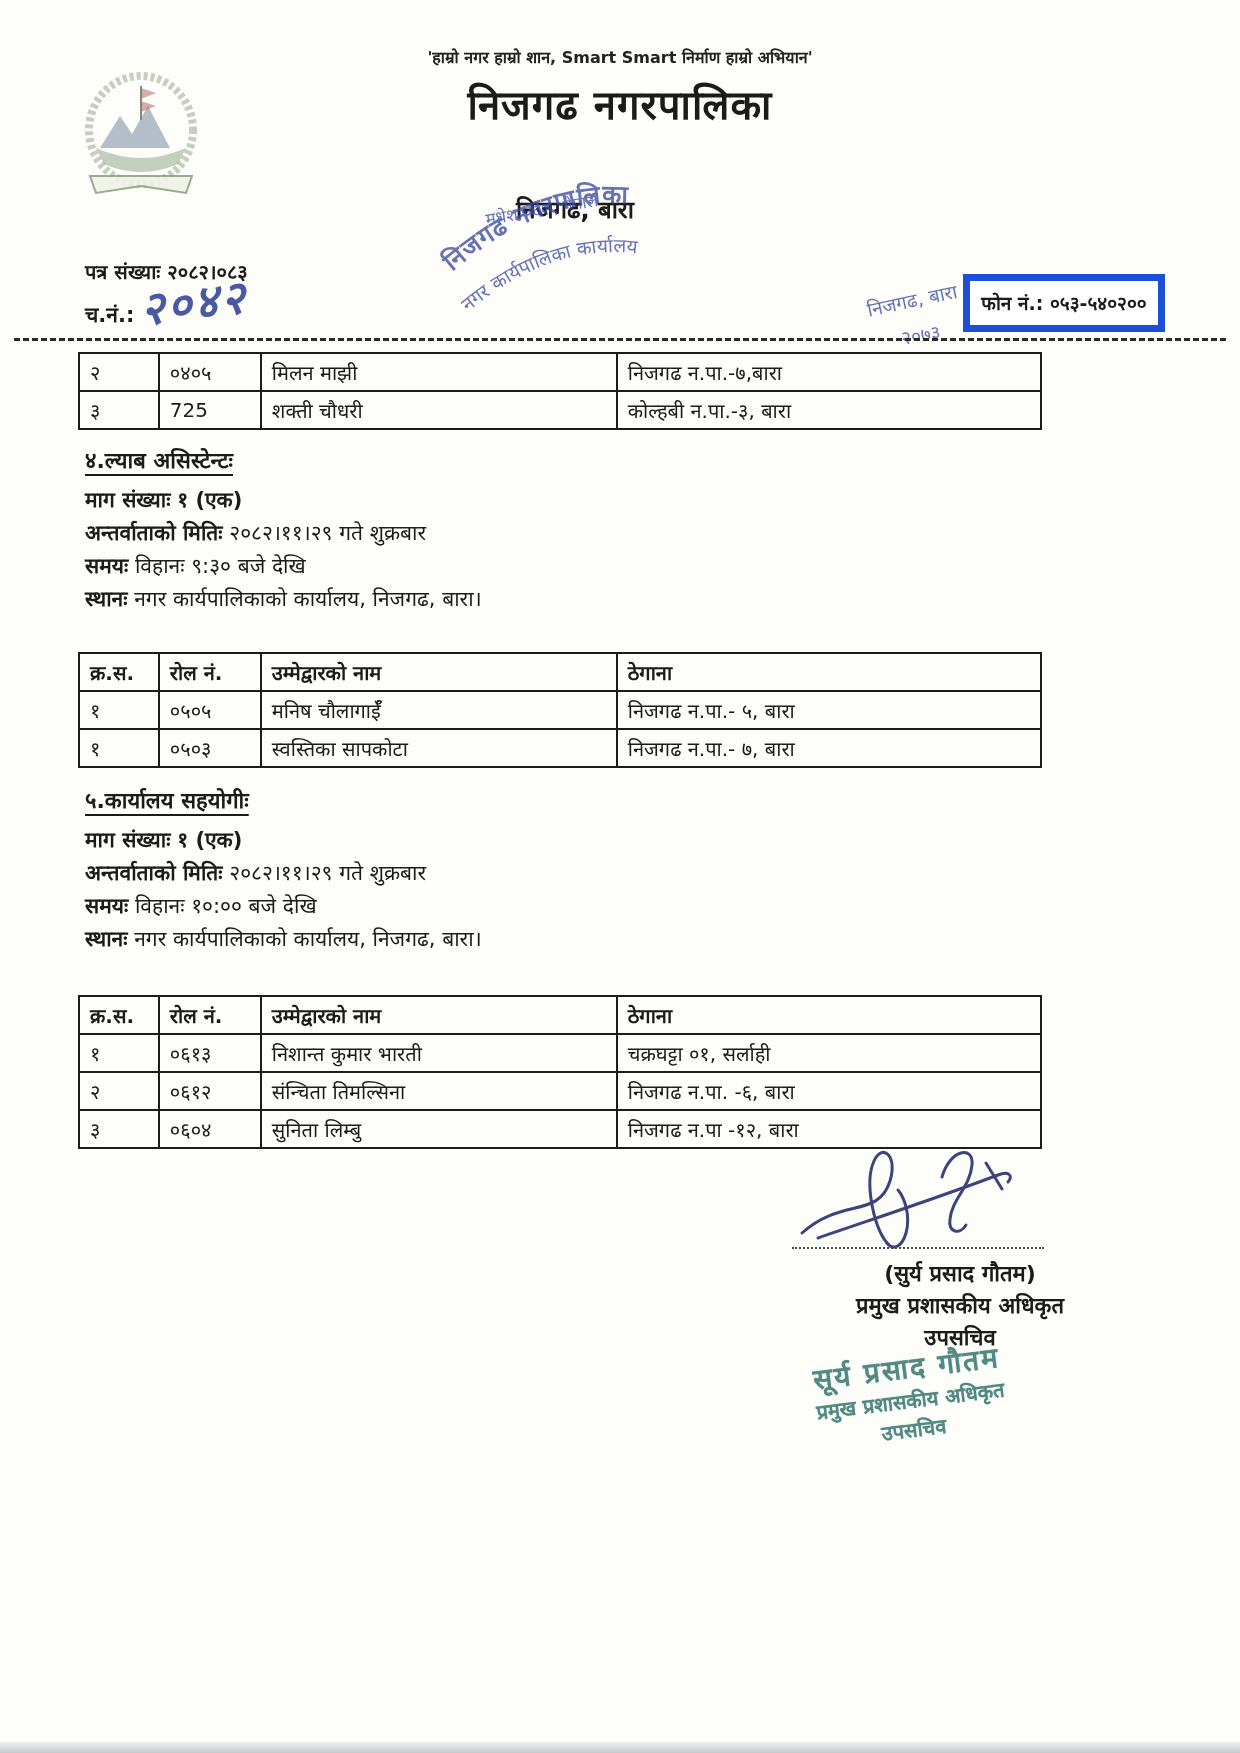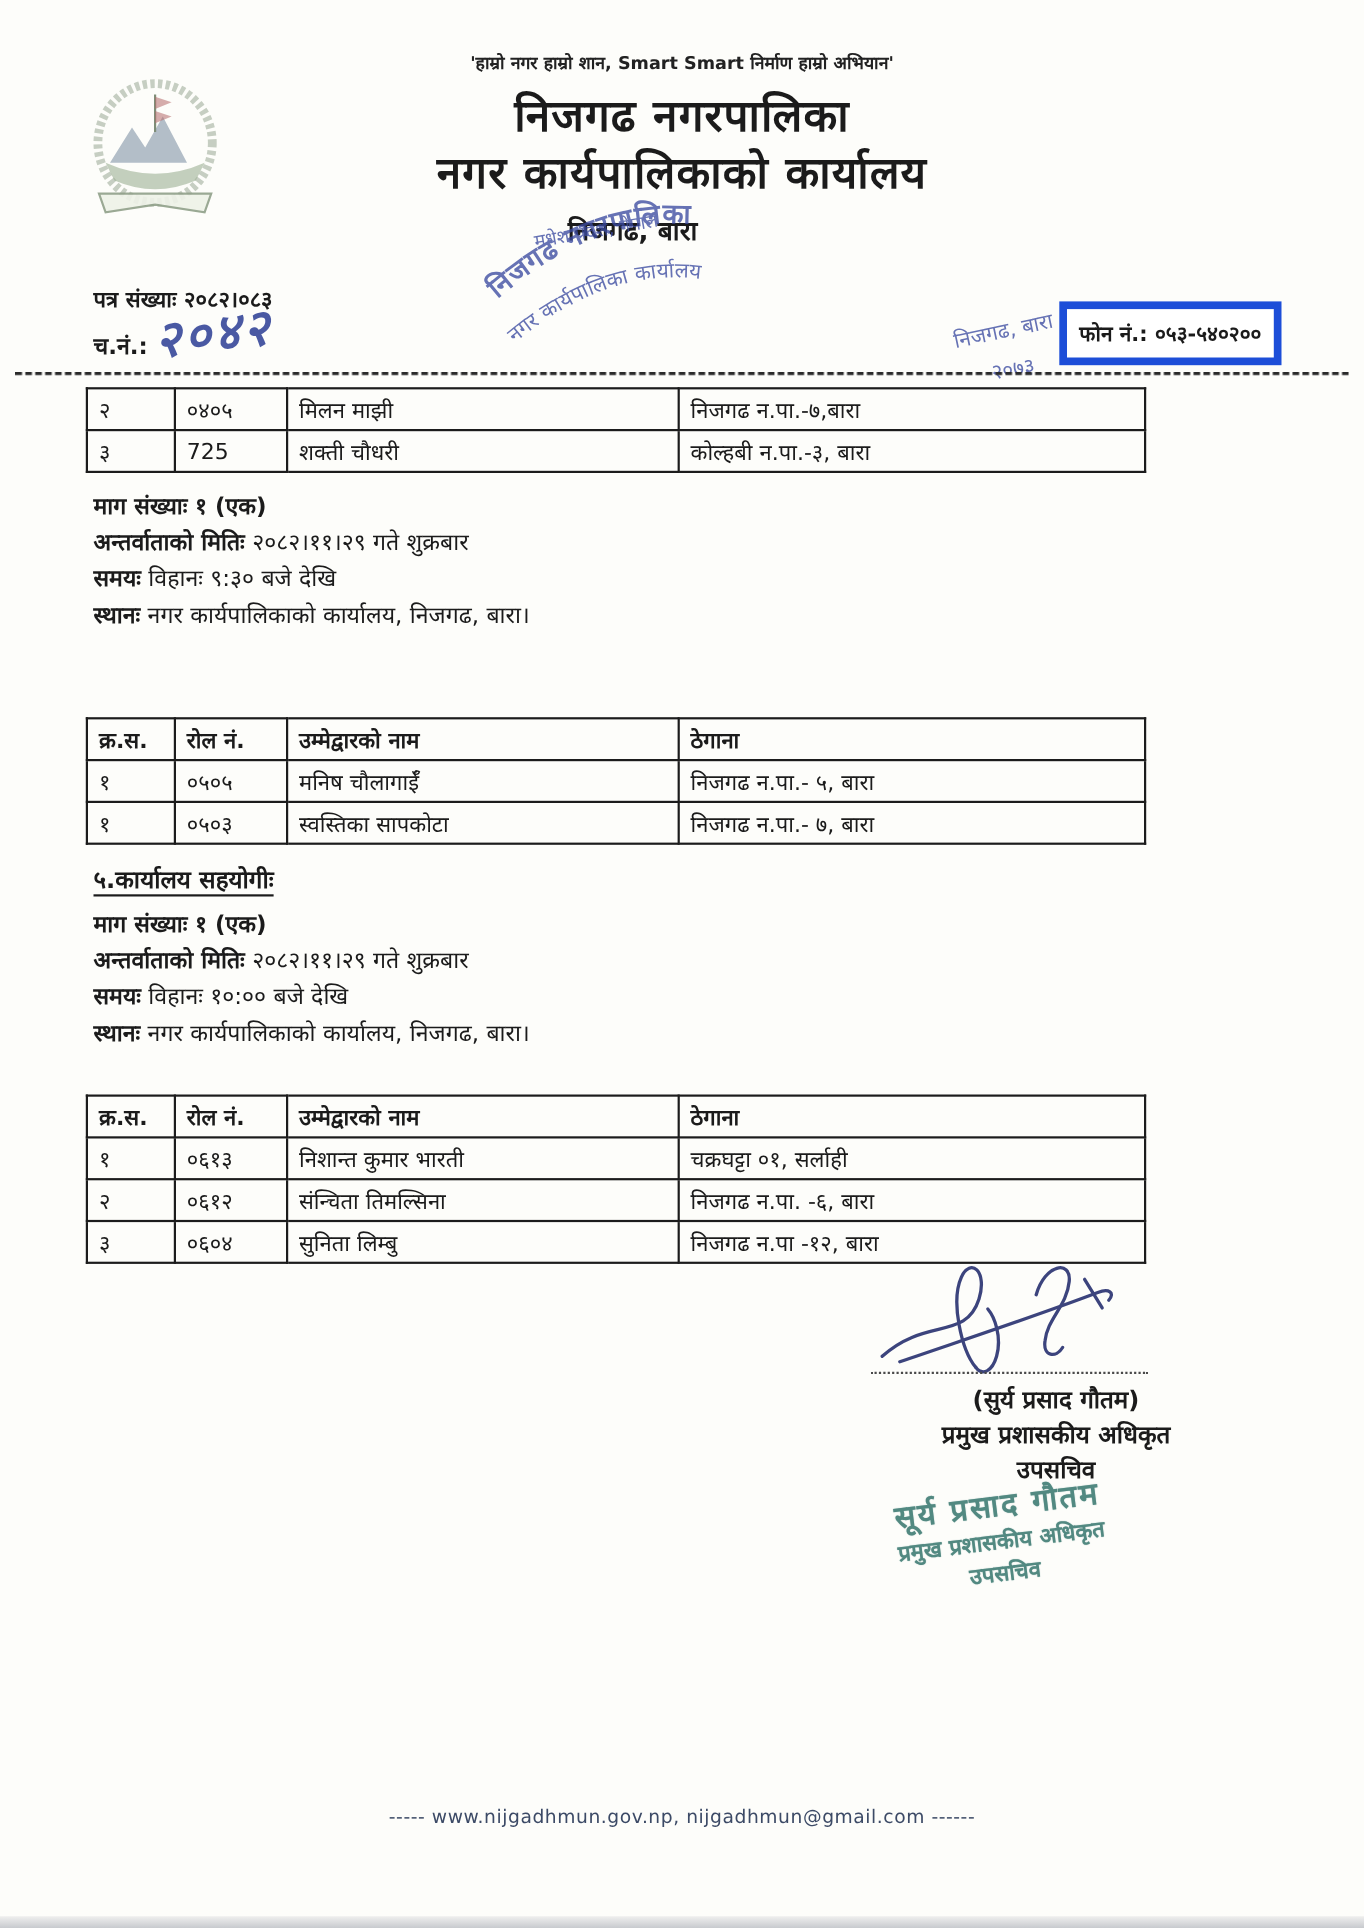--- a/index.html
+++ b/index.html
@@ -90,21 +90,20 @@
   <svg class="abs" style="left:82px;top:70px;" width="118" height="132" viewBox="0 0 118 132">
     <ellipse cx="59" cy="60" rx="52" ry="54" fill="none" stroke="#90a089" stroke-width="8" opacity="0.5" stroke-dasharray="4 3"></ellipse>
     <path d="M18,78 L38,46 L50,64 L66,36 L88,78 Z" fill="#93a2b2" opacity="0.7"></path>
     <path d="M14,78 Q59,98 104,78 L96,94 Q59,110 22,94 Z" fill="#9cb095" opacity="0.6"></path>
     <line x1="59" y1="16" x2="59" y2="50" stroke="#7e8d77" stroke-width="2"></line>
     <path d="M59,18 l15,5 l-15,6 z M59,31 l15,5 l-15,6 z" fill="#b46a6a" opacity="0.55"></path>
     <path d="M8,106 L110,106 L104,123 L59,116 L14,123 Z" fill="#eef2e8" stroke="#90a089" stroke-width="2" opacity="0.9"></path>
   </svg>
 
   <div class="abs center title-muni">निजगढ नगरपालिका</div>
-  <div class="abs center title-office">नगर कार्यपालिकाको कार्यालय</div>
   <div class="abs center title-place">निजगढ, बारा</div>
 
   <svg class="abs stamp-top-wrap" viewBox="0 0 610 185">
     <defs>
       <path id="arc1" d="M 12,100 Q 140,-12 272,58"></path>
       <path id="arc2" d="M 28,140 Q 150,38 282,110"></path>
     </defs>
     <g fill="#3a4aa0" opacity="0.78">
       <text font-size="17" x="46" y="44" transform="rotate(-10 100 44)">मधेश प्रदेश, नेपाल</text>
       <text font-size="25" font-weight="bold" letter-spacing="1">
@@ -142,20 +141,21 @@
       <tr>
         <td>३</td>
         <td>725</td>
         <td>शक्ती चौधरी</td>
         <td>कोल्हबी न.पा.-३, बारा</td>
       </tr>
     </tbody>
   </table>
 
   <div class="abs section" id="section4">
+    <div class="sec-title">४.ल्याब असिस्टेन्टः</div>
     <div><span class="lbl">माग संख्याः</span> <span class="val-strong">१ (एक)</span></div>
     <div><span class="lbl">अन्तर्वाताको मितिः</span> <span>२०८२।११।२९ गते शुक्रबार</span></div>
     <div><span class="lbl">समयः</span> <span>विहानः ९:३० बजे देखि</span></div>
     <div><span class="lbl">स्थानः</span> <span>नगर कार्यपालिकाको कार्यालय, निजगढ, बारा।</span></div>
   </div>
 
   <table class="doc-table" id="table-lab">
     <colgroup>
         <col class="c1">
         <col class="c2">
@@ -243,15 +243,14 @@
     <div>प्रमुख प्रशासकीय अधिकृत</div>
     <div>उपसचिव</div>
   </div>
 
   <div class="abs stamp-teal">
     <div class="st-name">सूर्य प्रसाद गौतम</div>
     <div class="st-t1">प्रमुख प्रशासकीय अधिकृत</div>
     <div class="st-t2">उपसचिव</div>
   </div>
 
-  <div class="abs center footer-line">----- www.nijgadhmun.gov.np, nijgadhmun@gmail.com ------</div>
 
 </div>
 
 </body></html>

